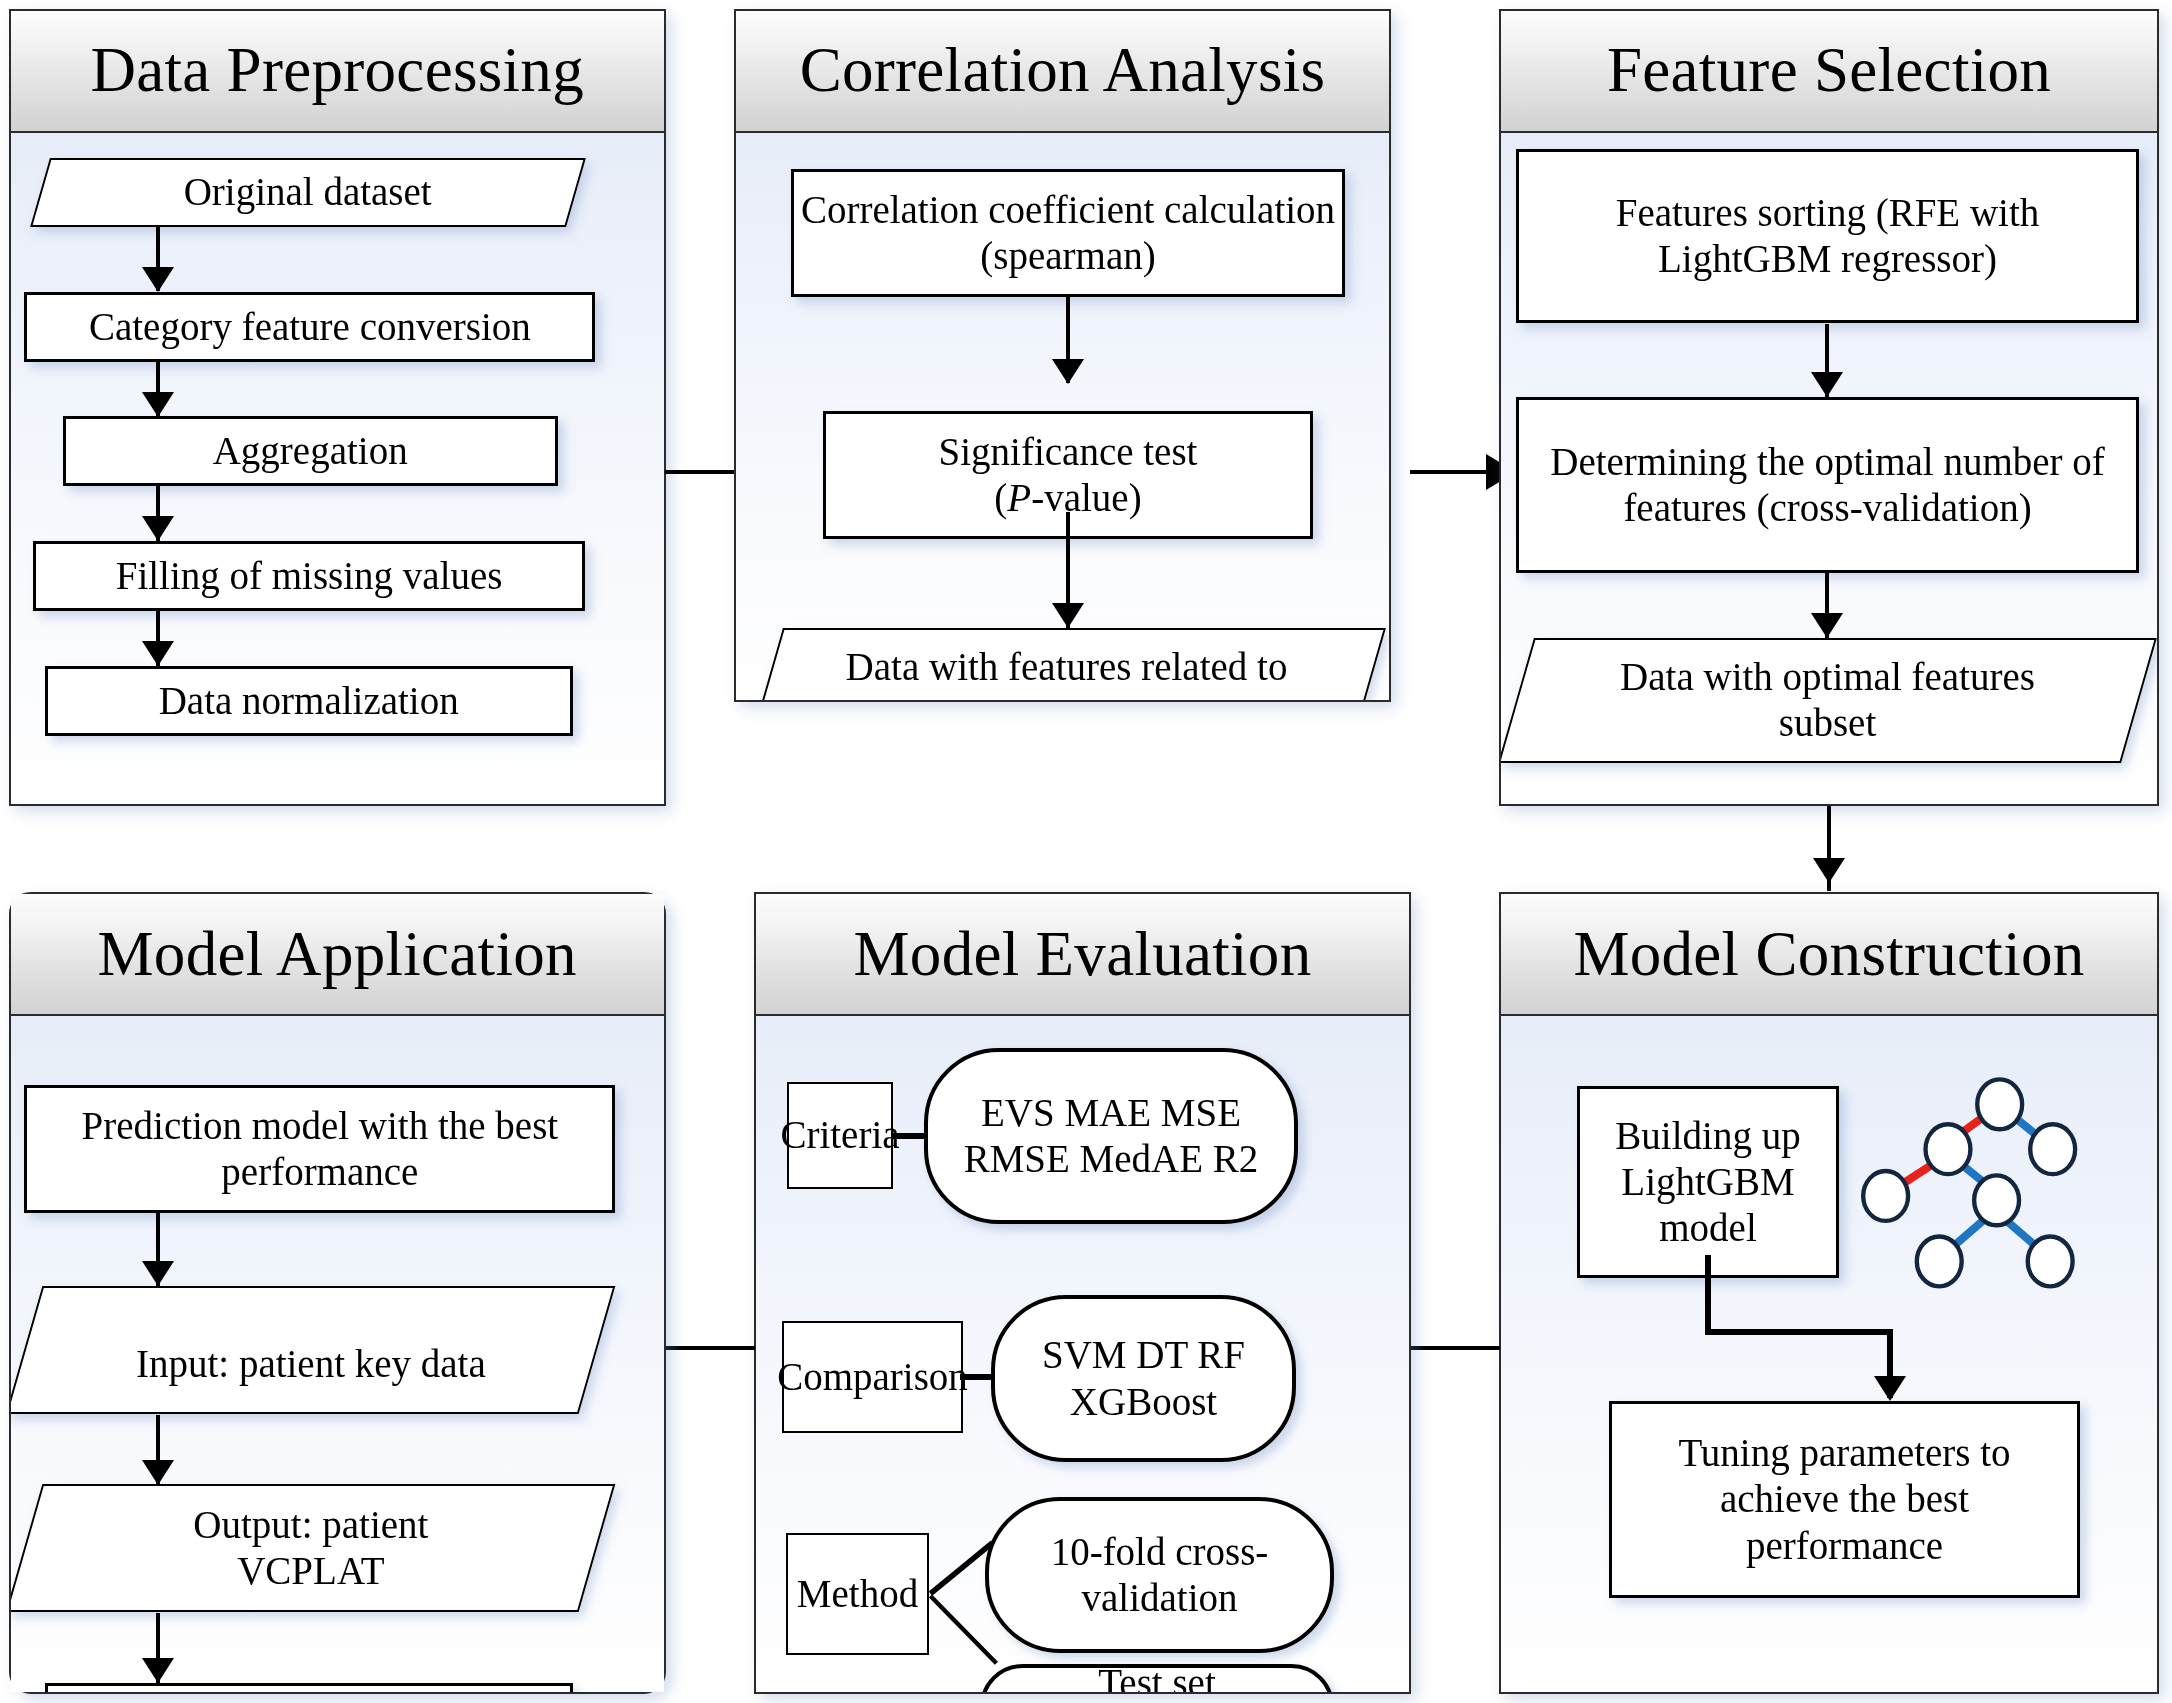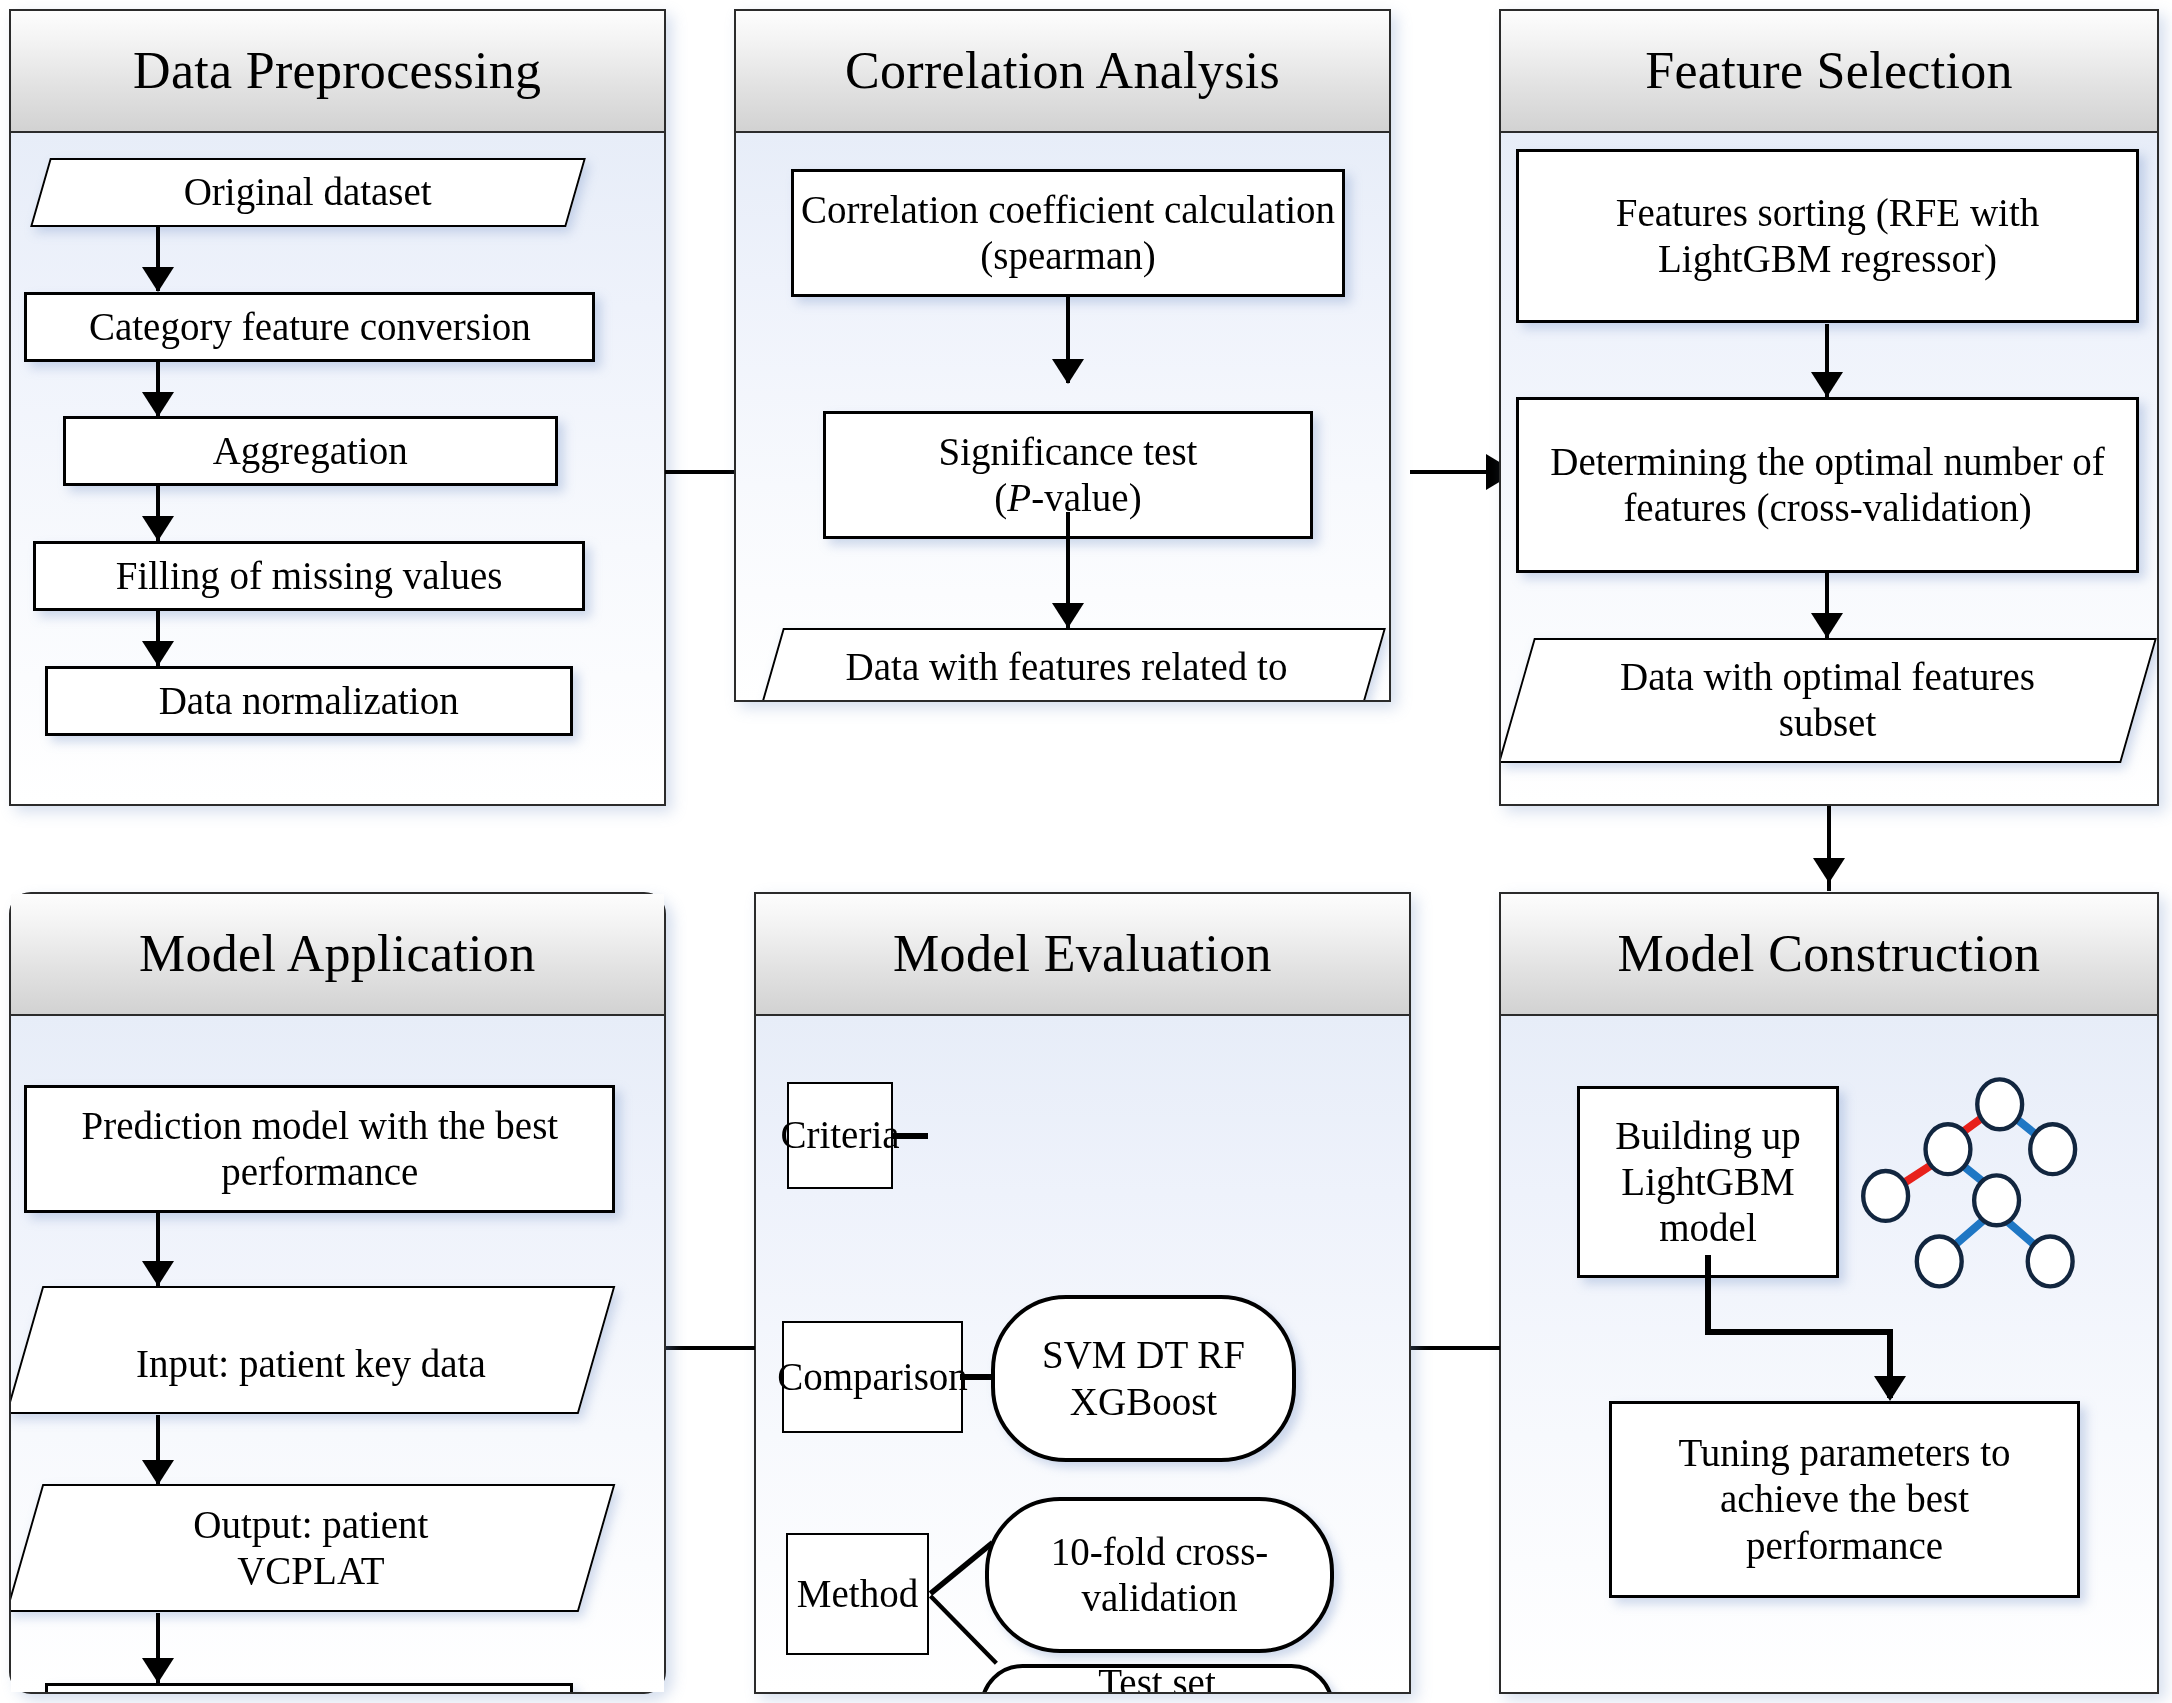--- a/index.html
+++ b/index.html
@@ -25,21 +25,21 @@
   }
   .panel-head{
     position:relative;
     height:122px;
     border-bottom:2.5px solid #2b2b2b;
     background:linear-gradient(to bottom,#fdfdfd 0%,#f2f2f2 28%,#e2e2e2 62%,#d2d2d2 100%);
     display:flex;align-items:center;justify-content:center;
     box-sizing:border-box;
   }
   .panel-title{
-    font-size:52px;
+    font-size:63px;
     line-height:1;
     letter-spacing:0.3px;
     white-space:nowrap;
     font-weight:400;
   }
   .panel-body{
     position:relative;
     height:calc(100% - 122px);
     background:linear-gradient(to bottom,#e7edf8 0%,#eef2fb 26%,#f7f9fd 62%,#ffffff 100%);
     overflow:hidden;
@@ -264,20 +264,23 @@
   <div class="panel" style="left:754px;top:892px;width:657px;height:802px;">
     <div class="panel-head">
       <div class="panel-title">Model Evaluation</div>
     </div>
     <div class="panel-body">
 
       <div class="node thinrect" style="left:31px;top:66px;width:106px;height:107px;">
         <span>Criteria</span>
       </div>
       <div class="hline" style="left:135px;top:117px;width:37px;height:5.6px;"></div>
+      <div class="node stadium" style="left:168px;top:32px;width:374px;height:176px;">
+        <span style="padding:0 27.4px;">EVS MAE MSE RMSE MedAE R2</span>
+      </div>
 
       <div class="node thinrect" style="left:26px;top:305px;width:181px;height:112px;">
         <span>Comparison</span>
       </div>
       <div class="hline" style="left:204px;top:358px;width:35px;height:5.6px;"></div>
       <div class="node thinrect" style="left:30px;top:517px;width:143px;height:122px;">
         <span>Method</span>
       </div>
 
       <div class="node stadium" style="left:235px;top:279px;width:305px;height:167px;">

